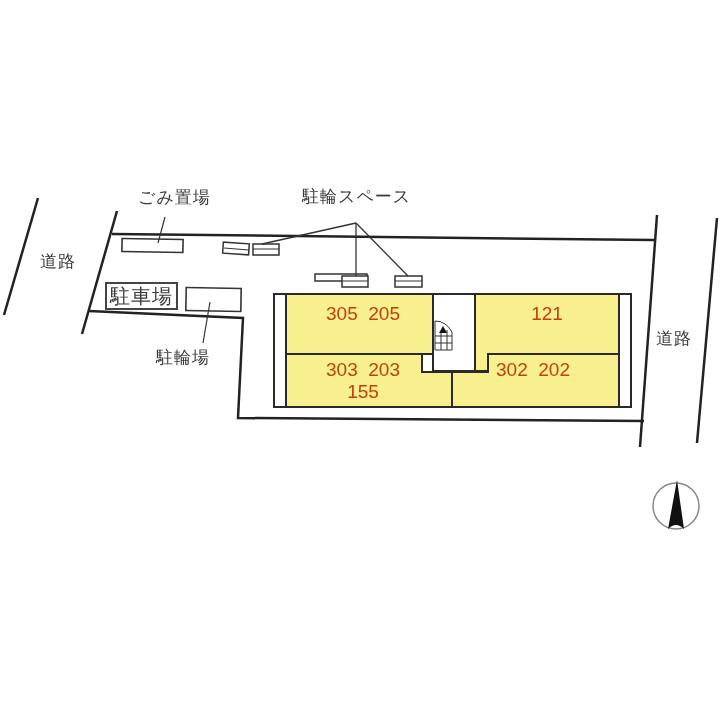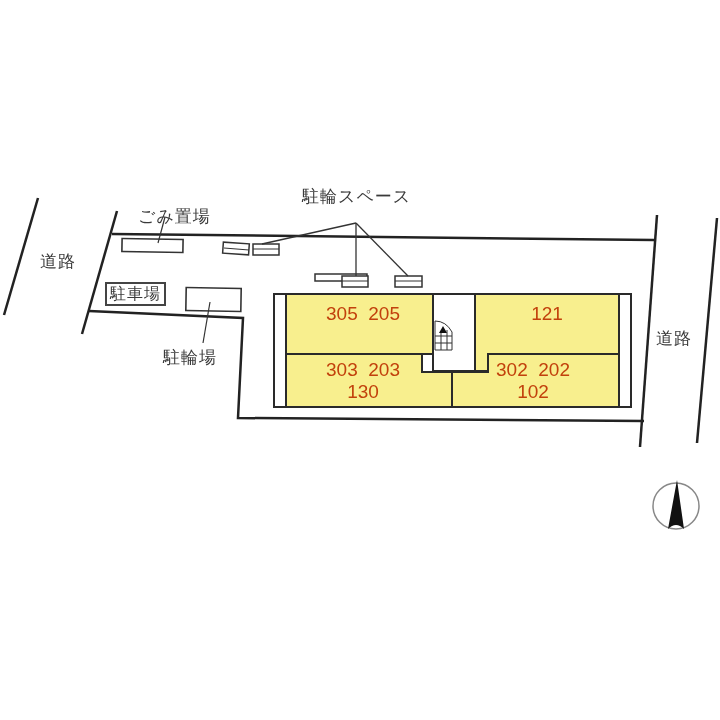--- a/index.html
+++ b/index.html
@@ -70,31 +70,30 @@
   </g>
 
   <g>
     <circle cx="676" cy="506" r="23" fill="#fff" stroke="#888" stroke-width="1.5"></circle>
     <path d="M677,480 L668,529 Q676,521 684,529 Z" fill="#111"></path>
   </g>
 </svg>
 
 <div class="lbl" style="left:40px; top:253px;">道路</div>
 <div class="lbl" style="left:656px; top:330px;">道路</div>
-<div class="lbl" style="left:138px; top:189px;margin-top:19px;">ごみ置場</div>
+<div class="lbl" style="left:138px; top:189px;">ごみ置場</div>
 <div class="lbl" style="left:302px; top:188px;">駐輪スペース</div>
-<div class="lbl boxed" style="left:105px; top:282px; font-size:16px;">駐車場</div>
-<div class="lbl" style="left:163px; top:349px;">駐輪場</div>
+<div class="lbl boxed" style="left:105px; top:282px; font-size:20px;">駐車場</div>
+<div class="lbl" style="left:156px; top:349px;">駐輪場</div>
 
 <div class="unit" style="left:296px; top:303px; width:134px;">
   <div style="white-space:pre;">305  205</div>
 </div>
 <div class="unit" style="left:296px; top:359px; width:134px;">
   <div style="white-space:pre;text-align:center;">303  203</div>
-  <div>130</div>
+  <div>155</div>
 </div>
 <div class="unit" style="left:480px; top:303px; width:134px;">
   <div>121</div>
 </div>
 <div class="unit" style="left:466px; top:359px; width:134px;">
   <div style="white-space:pre;">302  202</div>
-  <div>102</div>
 </div>
 
 </body></html>

